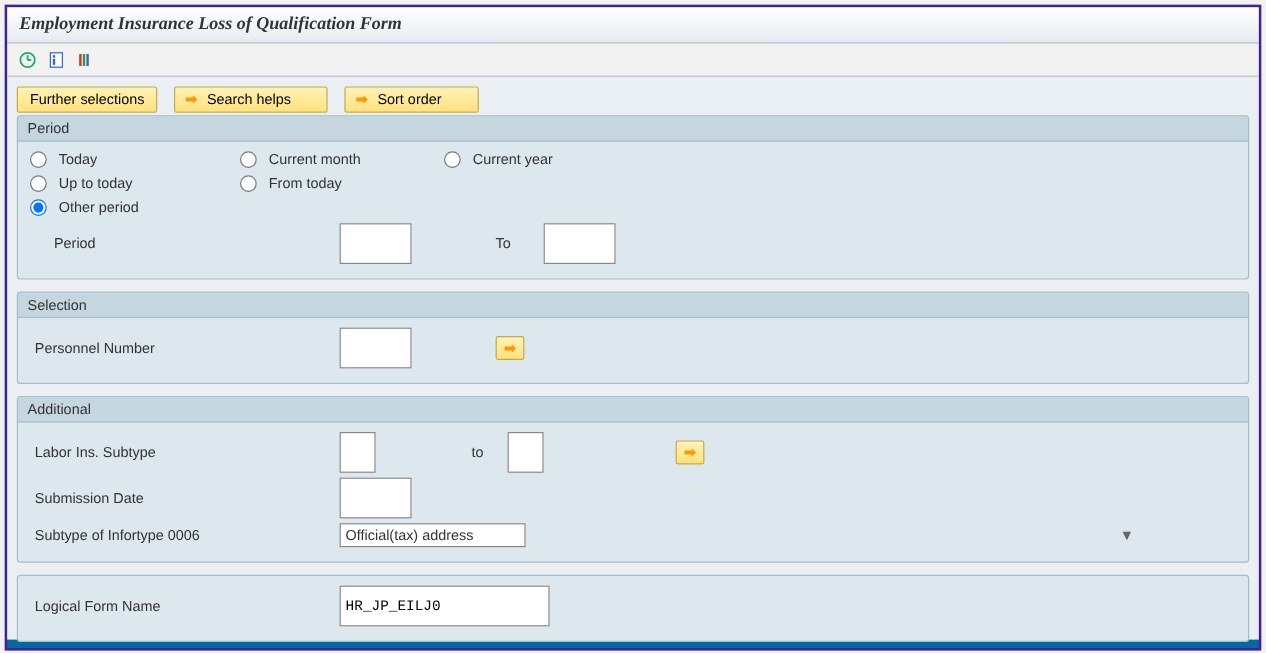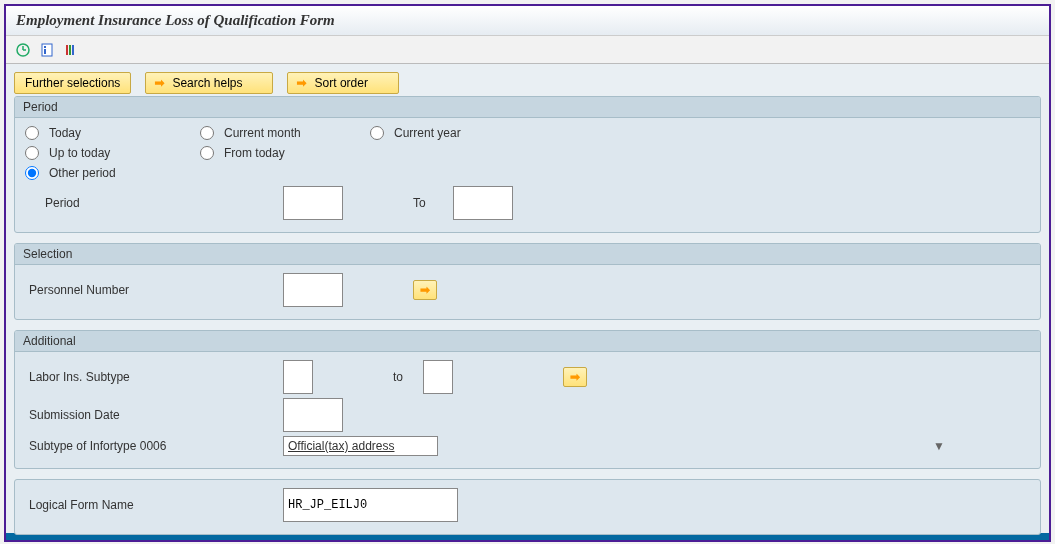--- a/index.html
+++ b/index.html
@@ -194,21 +194,20 @@
       display: inline-flex;
       align-items: center;
       justify-content: center;
       cursor: pointer;
     }
     .select-wrap {
       position: relative;
       width: 410px;
       display: flex;
       align-items: center;
-      text-decoration: underline;
     }
   </style>
 </head>
 <body>
 
 <div class="main-frame">
   <div class="title-bar">Employment Insurance Loss of Qualification Form</div>
 
   <div class="toolbar">
     <span class="tb-icon">

